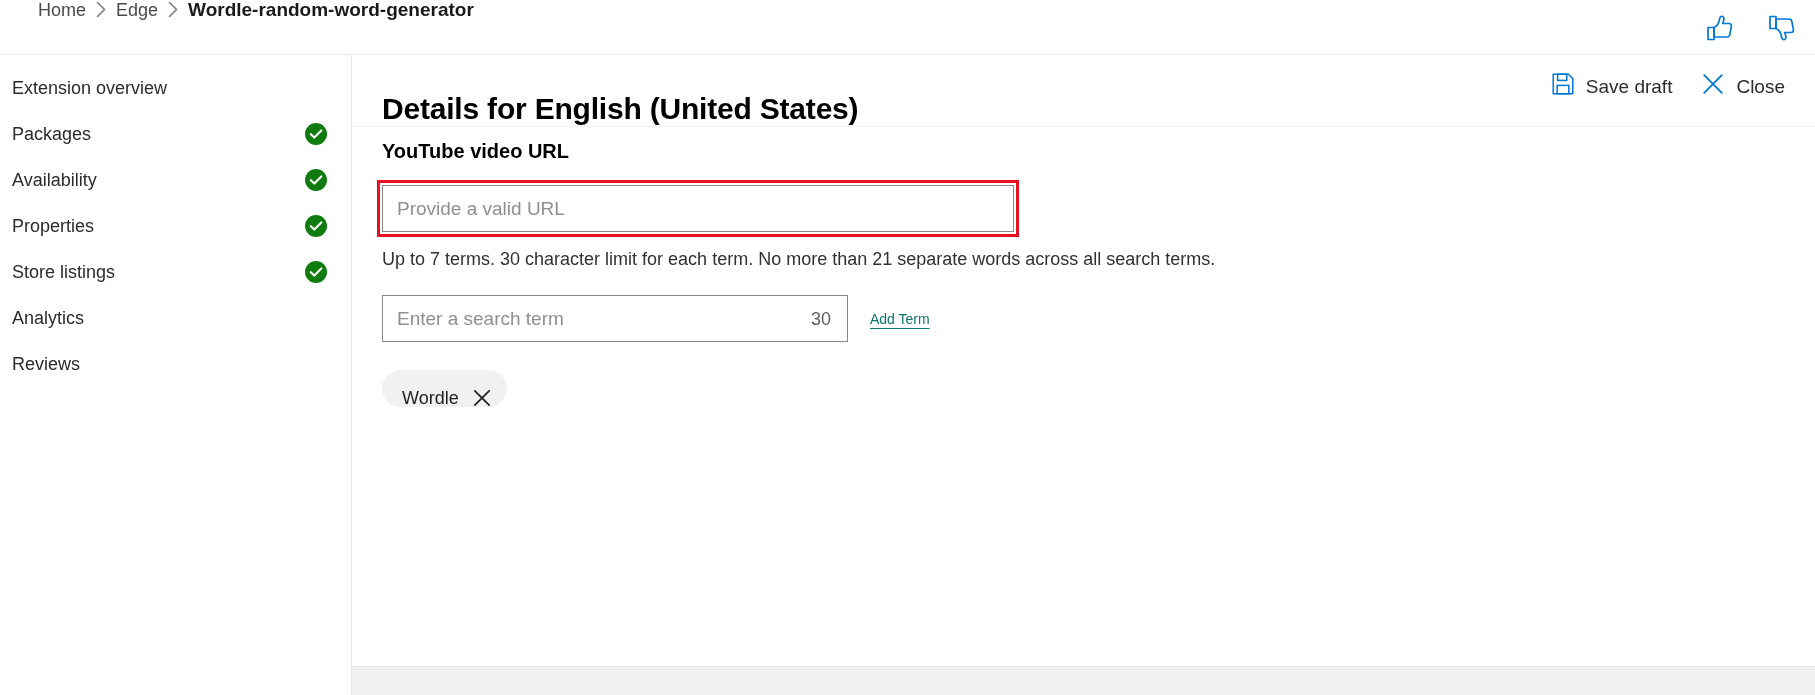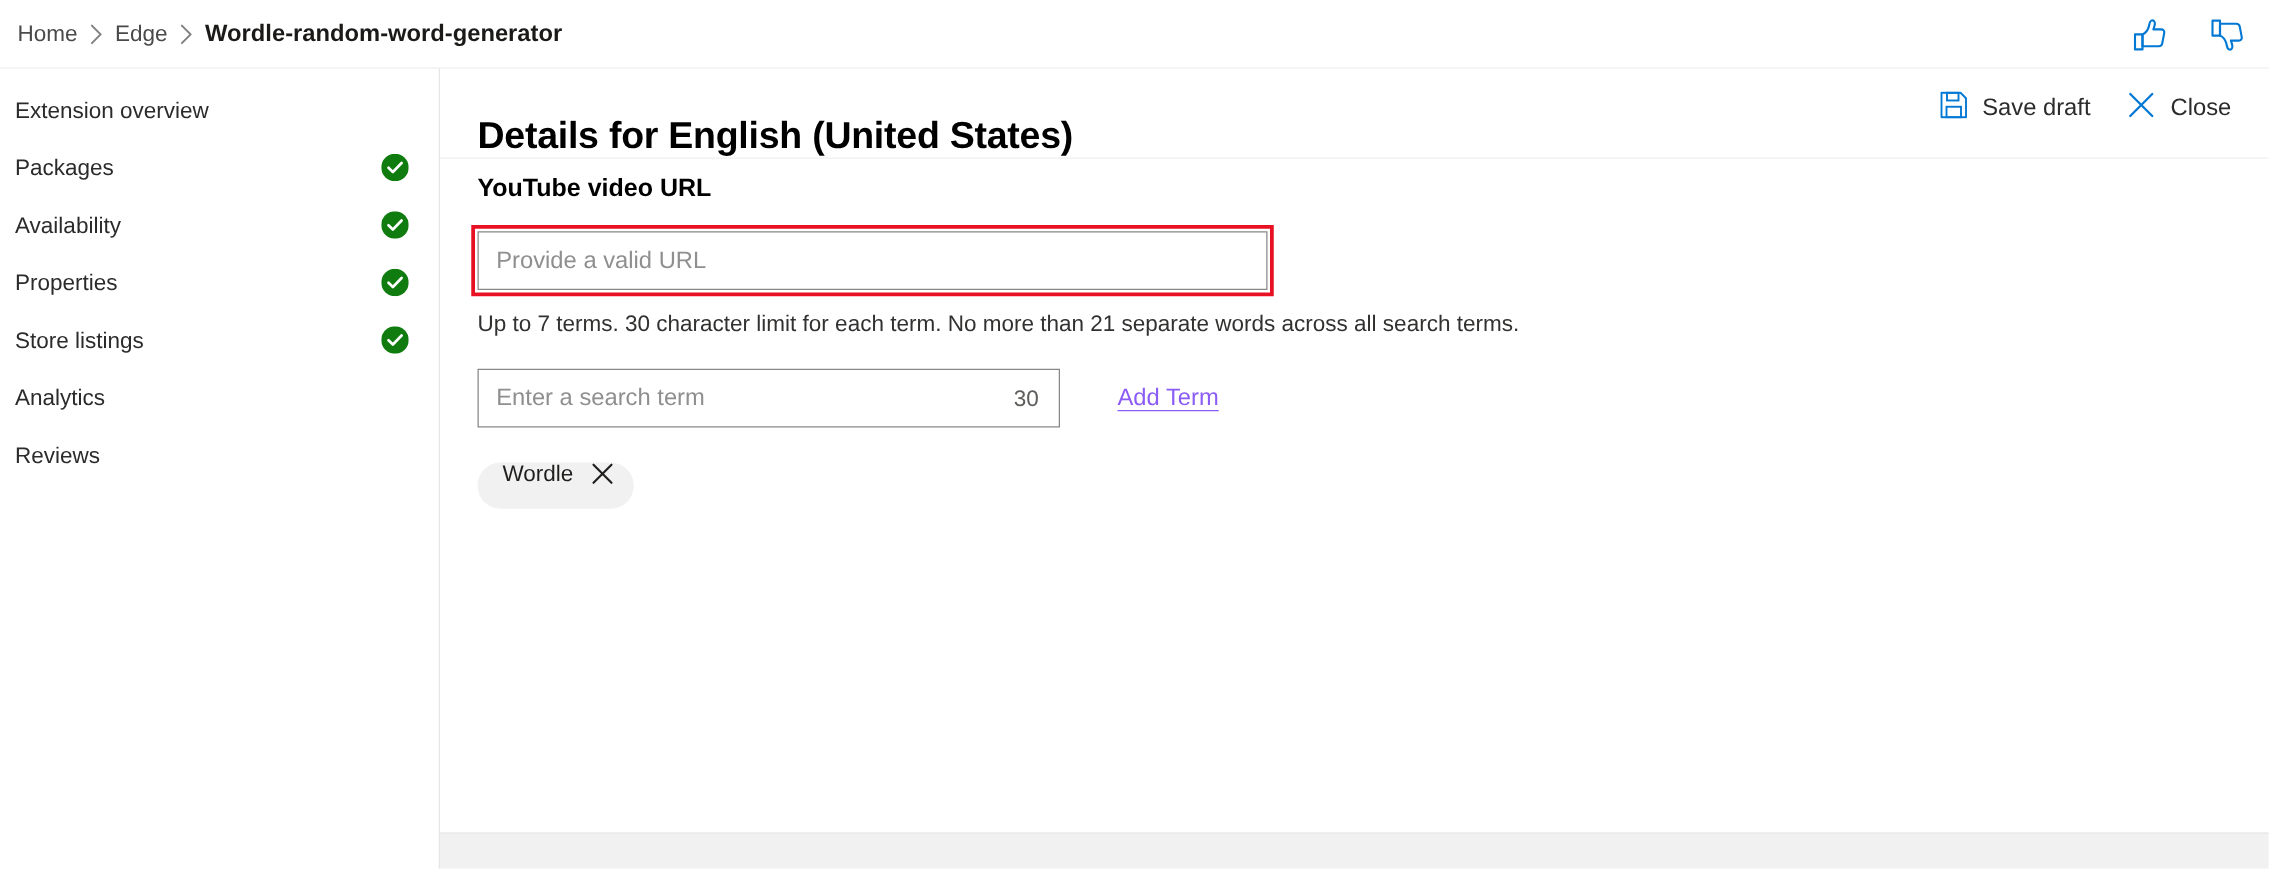--- a/index.html
+++ b/index.html
@@ -20,21 +20,22 @@
   }
 
   
   .topbar {
     position: absolute;
     left: 0; top: 0;
     width: 1815px; height: 55px;
     background: #ffffff;
     border-bottom: 1px solid #ebebeb;
     display: flex;
-    align-items: center;
+    align-items: flex-start;
+    padding-left: 24px;
   }
   .breadcrumb {
     display: flex;
     align-items: center;
     padding-left: 12px;
     gap: 0px;
   }
   .crumb {
     font-size: 18px;
     color: #4a4a4a;
@@ -230,37 +231,36 @@
   }
   .term-input::placeholder { color: #8f8f8f; }
   .term-counter {
     font-size: 18px;
     color: #605e5c;
     padding-right: 16px;
     line-height: 1;
     user-select: none;
   }
   .add-term {
-    font-size: 19px;
-    color: #8b5cf6;
+    font-size: 14px;
+    color: #0f766e;
     text-decoration: underline;
     text-underline-offset: 4px;
     cursor: default;
     line-height: 1;
-    margin-left: 24px;
   }
 
   .chip-row {
     margin-top: 28px;
     display: flex;
     gap: 10px;
   }
   .chip {
     display: inline-flex;
-    align-items: flex-start;
+    align-items: flex-end;
     gap: 14px;
     height: 37px;
     padding: 0 16px 0 20px;
     background: #f1f1f1;
     border-radius: 19px;
     cursor: default;
   }
   .chip-label {
     font-size: 18px;
     color: #201f1e;

